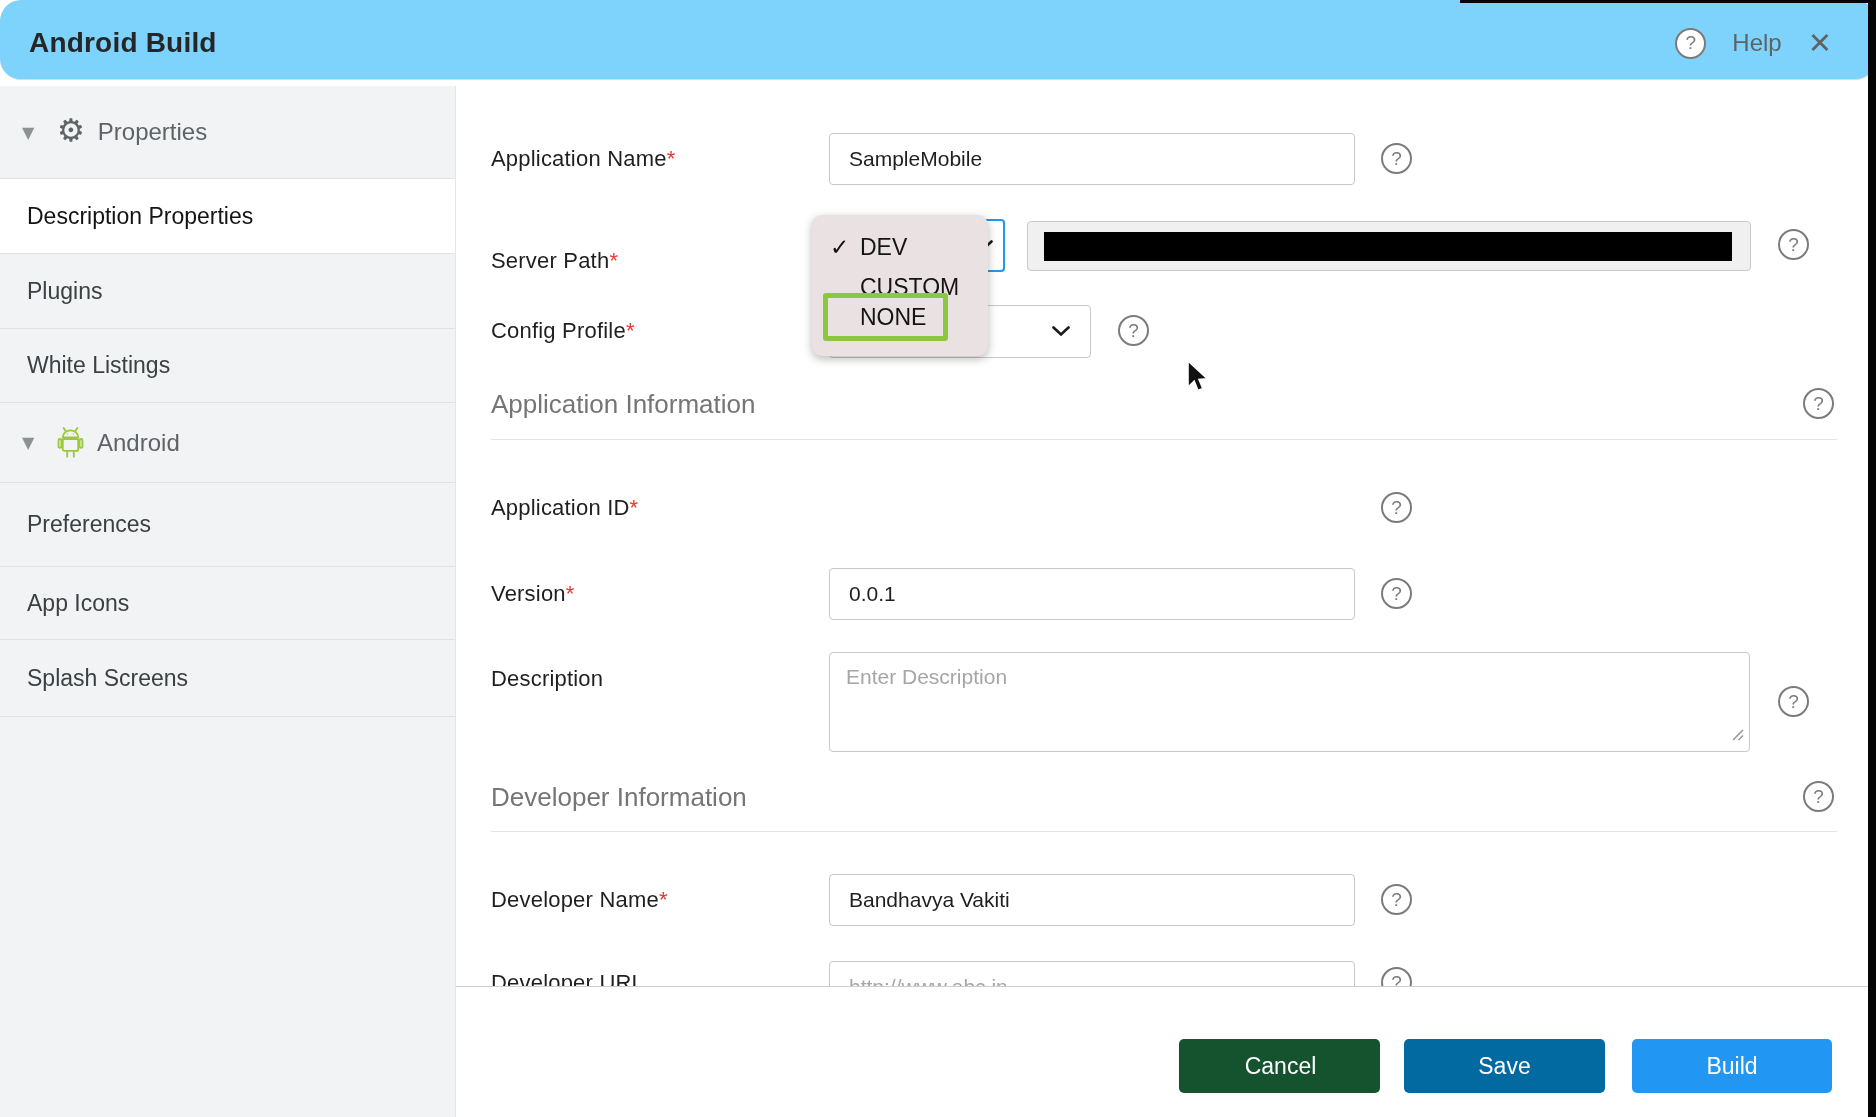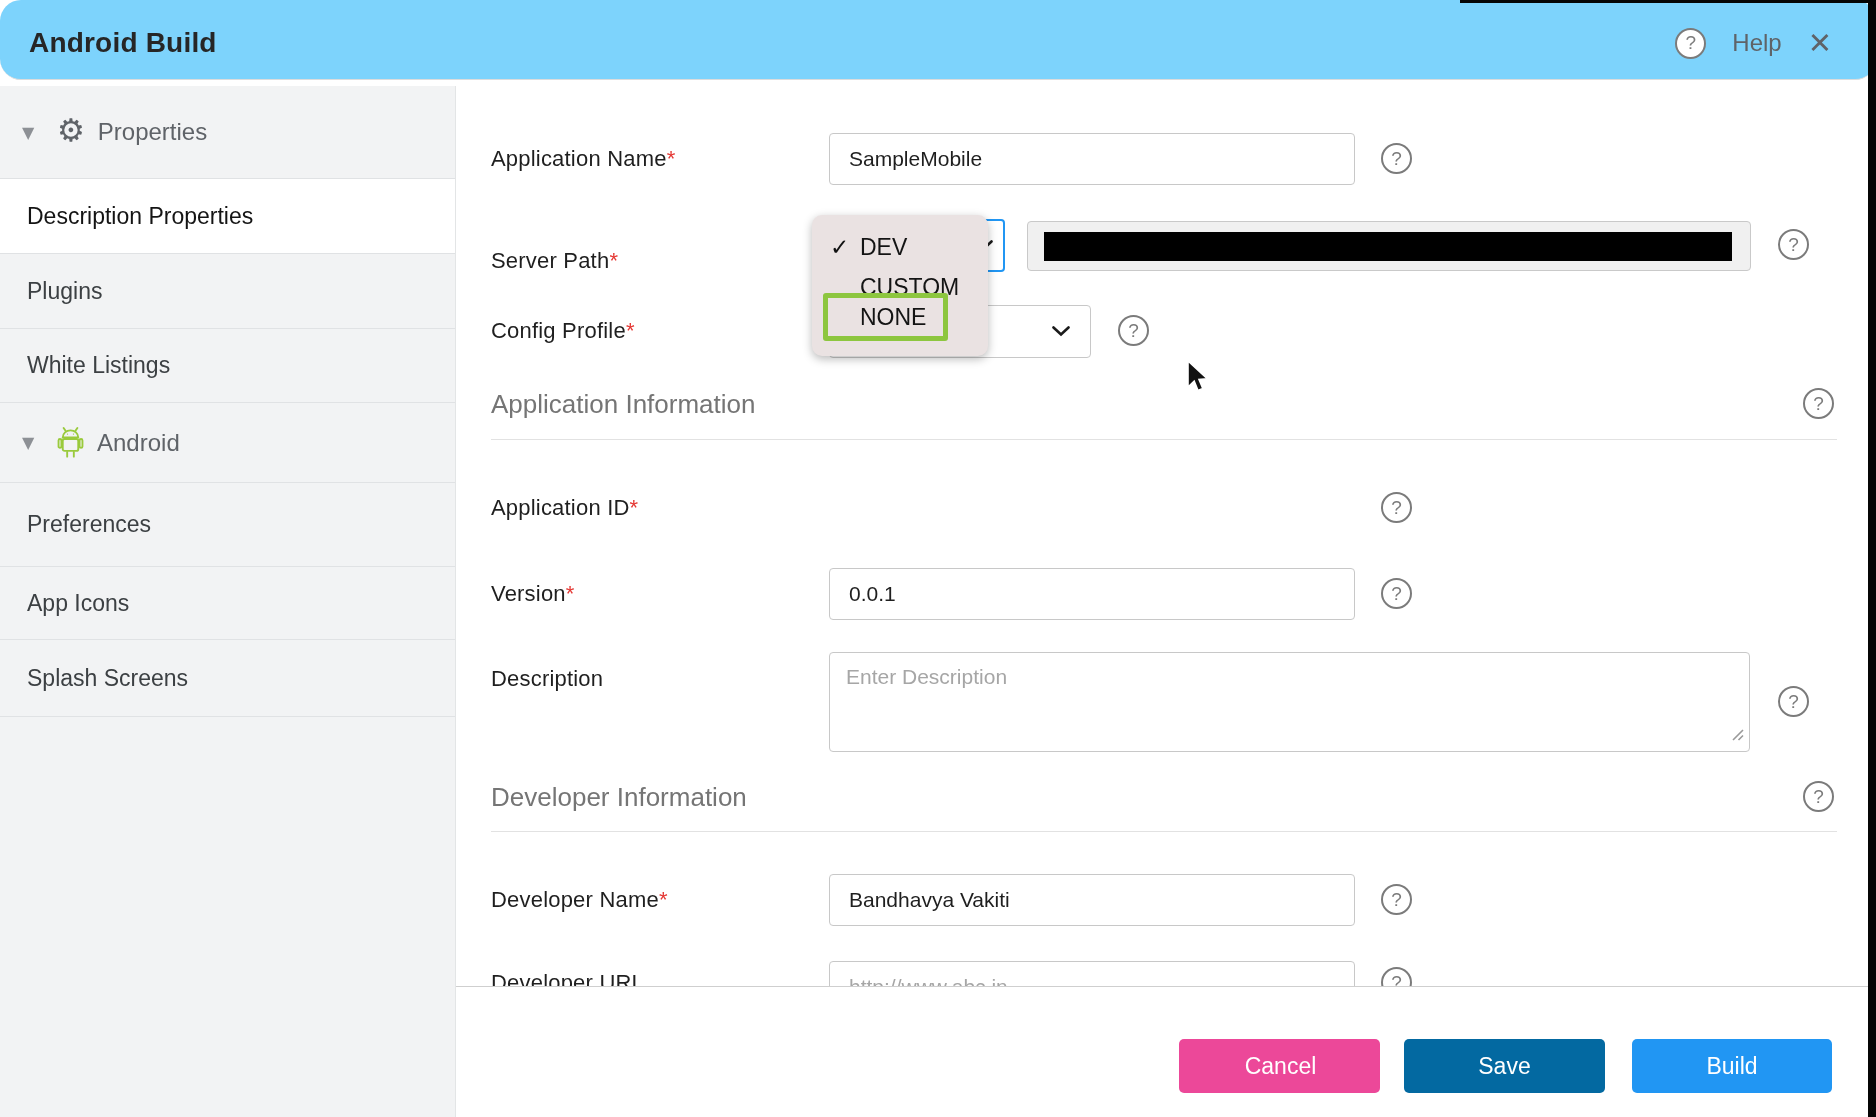--- a/index.html
+++ b/index.html
@@ -67,21 +67,21 @@
   .popup-text{position:absolute;left:48px;}
   .popup-highlight{position:absolute;left:11px;top:78px;width:125px;height:48px;
                    border:5px solid #8DC63F;border-radius:3px;display:flex;align-items:center;}
   .popup-highlight .popup-text{left:32px;}
 
   
   .footer{position:absolute;left:456px;top:986px;width:1412px;height:131px;background:#fff;
           border-top:1px solid #cfcfcf;z-index:6;}
   .btn{position:absolute;top:52px;height:54px;border:none;border-radius:5px;color:#fff;
        font-family:"Liberation Sans","DejaVu Sans",sans-serif;font-size:23px;cursor:pointer;}
-  .btn-cancel{left:723px;width:201px;background:#ec4899;padding-left:8px;}
+  .btn-cancel{left:723px;width:201px;background:#14532d;padding-left:8px;}
   .btn-save{left:948px;width:201px;background:#0369a1;}
   .btn-build{left:1176px;width:200px;background:#2196F3;}
 
   
   .cursor{position:absolute;left:1186px;top:360px;z-index:9;}
   .strip-right{position:absolute;left:1868px;top:0;width:8px;height:1117px;background:#050505;z-index:10;}
   .strip-top{position:absolute;left:1460px;top:0;width:408px;height:3px;background:#050505;z-index:10;}
 </style>
 </head>
 <body>

